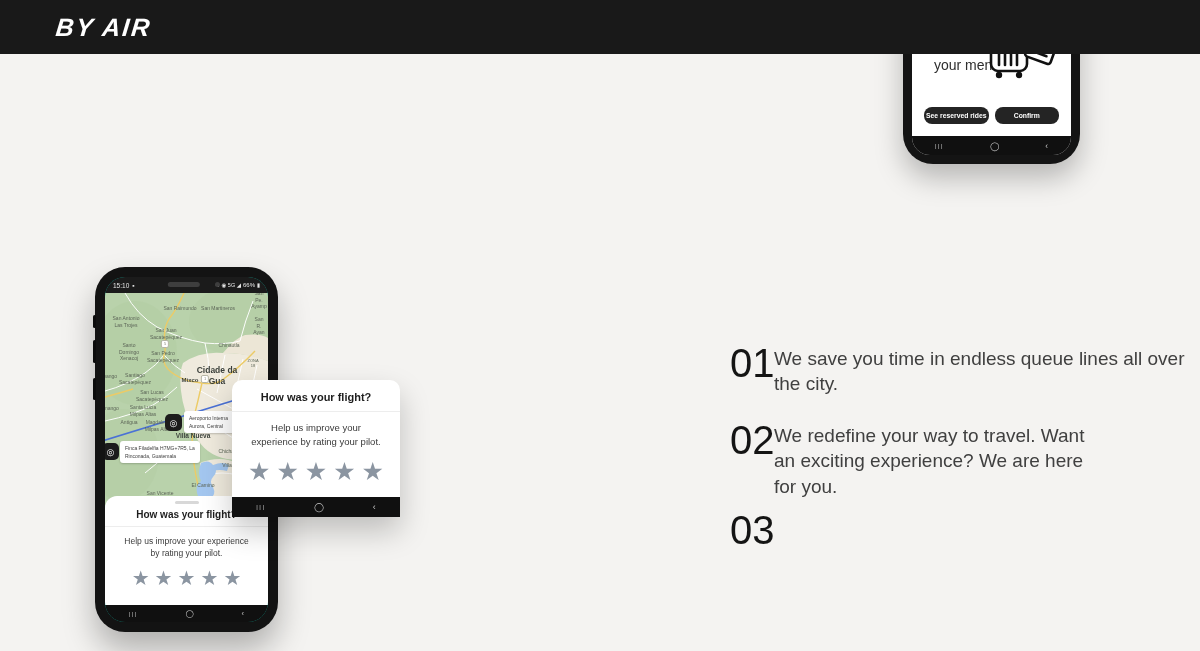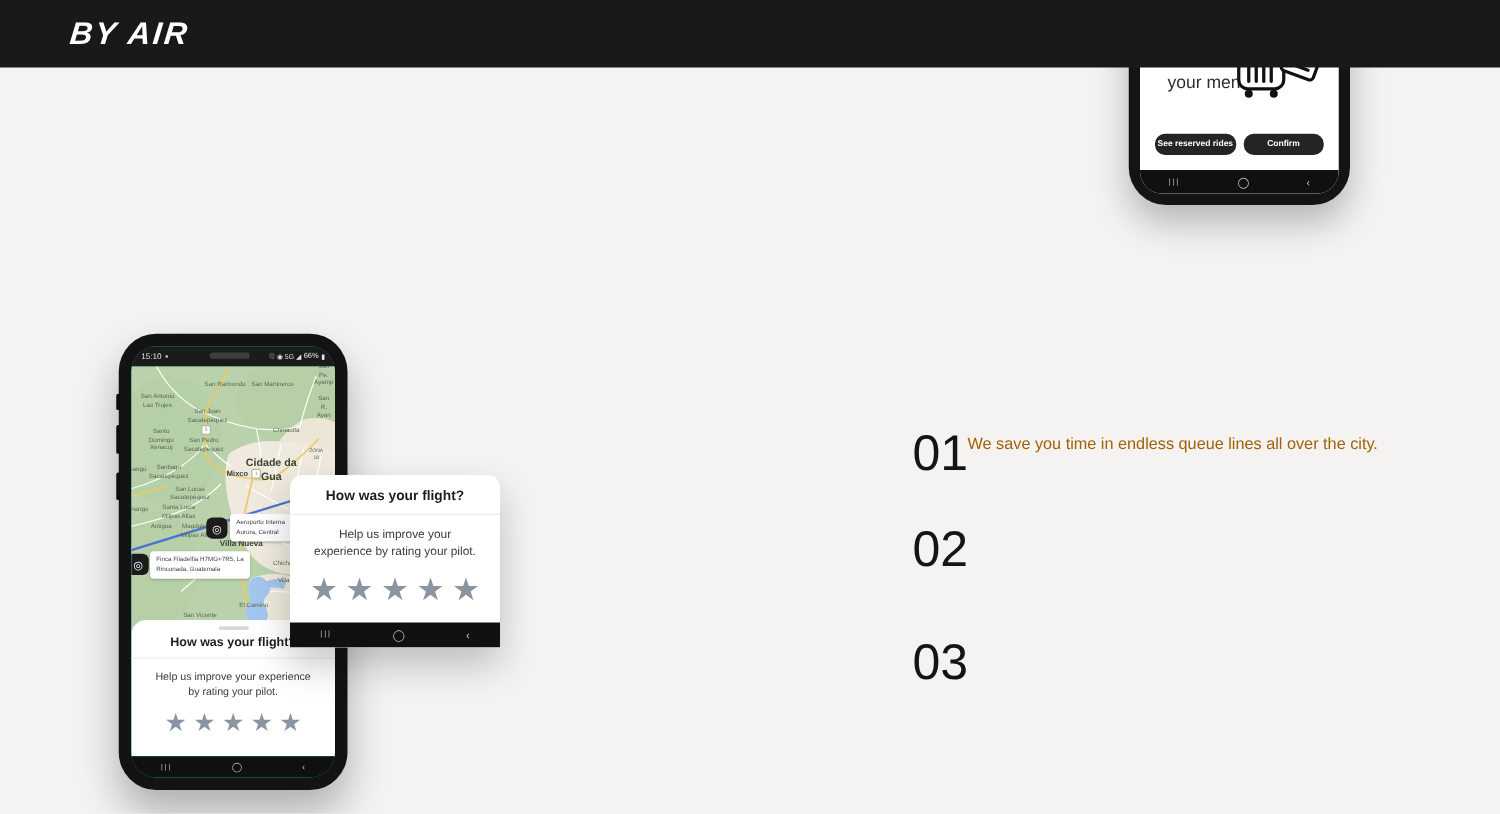--- a/index.html
+++ b/index.html
@@ -69,21 +69,21 @@
   .card-divider { height:1px; background:#ededed; margin-top:8px; }
   .card-body { margin:9px 15px 0; font-size:9.5px; color:#3a3a3a; line-height:1.5; }
   .card-stars { margin-top:7px; font-size:25px; color:#8b95a1; letter-spacing:6px; padding-left:6px; cursor:pointer; }
   .card-nav { position:static; height:20px; margin-top:11px; background:#101010; display:flex; align-items:center; justify-content:space-around; color:#c9c9c9; }
   .card-nav .nav-recents { font-size:6px; letter-spacing:1.5px; }
   .card-nav .nav-home, .card-nav .nav-back { font-size:9px; }
 
   
   .step { position:absolute; left:730px; display:flex; z-index:1; }
   .step-num { width:44px; font-size:40px; color:#141414; line-height:1; flex:none; }
-  .step-text { font-size:13px; color:#a16207; line-height:1.34; padding-top:3px; }
+  .step-text { font-size:19px; color:#404040; line-height:1.34; padding-top:3px; }
   .step1 { top:343px; } .step1 .step-text { width:420px; }
   .step2 { top:420px; } .step2 .step-text { width:336px; }
   .step3 { top:510px; } .step3 .step-text { width:360px; }
 </style>
 </head>
 <body>
 
 <div class="page">
 
   <div class="menu-phone">
@@ -262,18 +262,19 @@
       <span class="nav-back">‹</span>
     </div>
   </div>
 
   <div class="step step1">
     <div class="step-num">01</div>
     <div class="step-text">We save you time in endless queue lines all over the city.</div>
   </div>
   <div class="step step2">
     <div class="step-num">02</div>
+    <div class="step-text">We redefine your way to travel. Want an exciting experience? We are here for you.</div>
   </div>
   <div class="step step3">
     <div class="step-num">03</div>
   </div>
 
 </div>
 
 </body></html>

